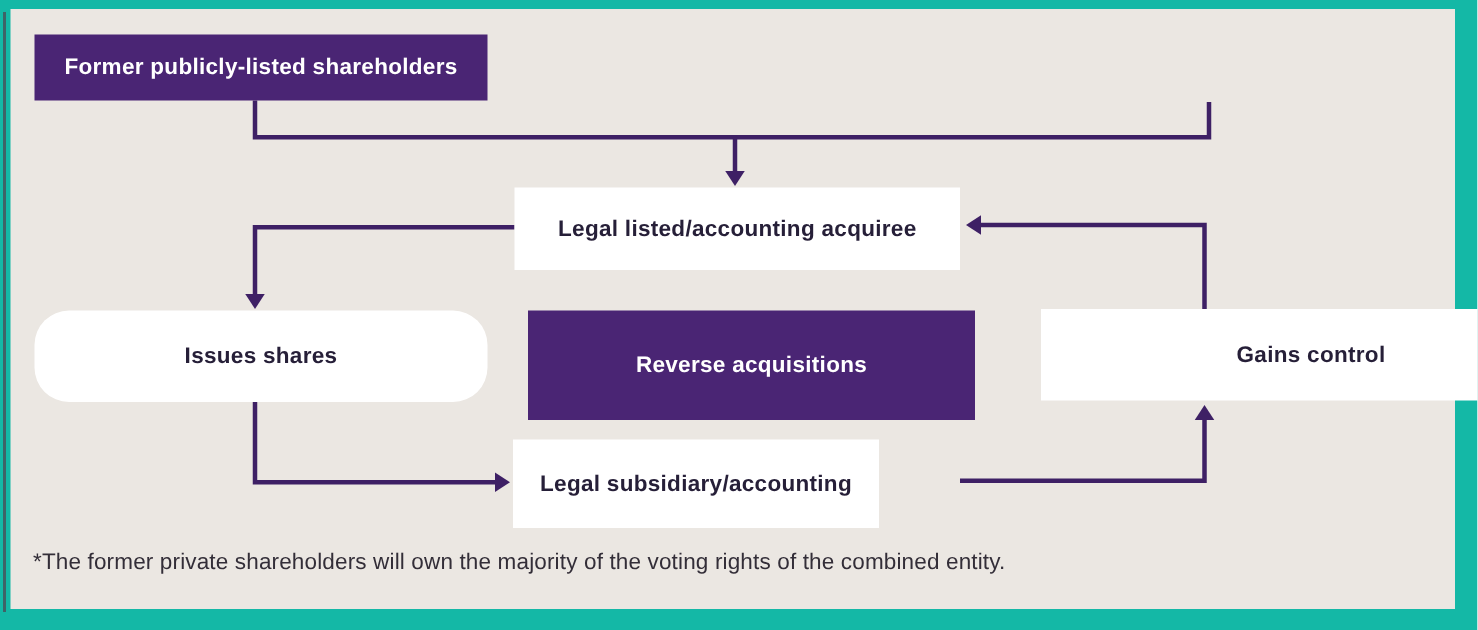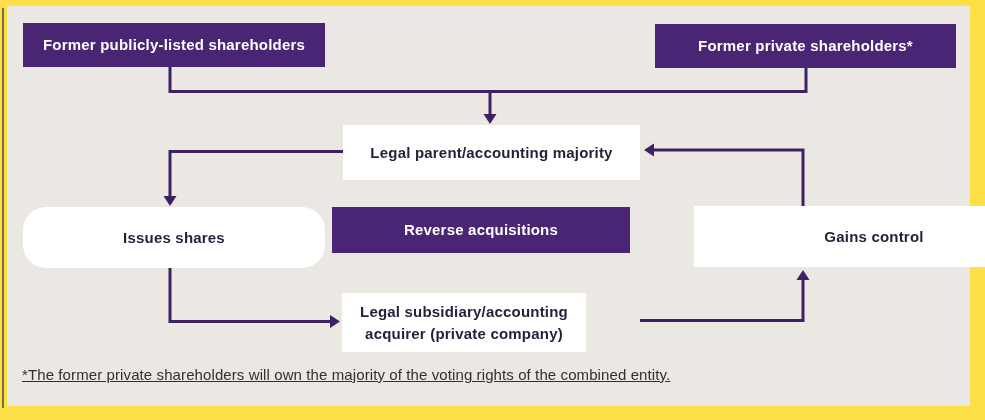--- a/index.html
+++ b/index.html
@@ -8,21 +8,21 @@
     background: #ffffff;
     width: 985px;
     height: 420px;
     font-family: "Liberation Sans", "DejaVu Sans", sans-serif;
     overflow: hidden;
   }
   .stage {
     position: relative;
     width: 985px;
     height: 420px;
-    background: #fde047;
+    background: #14b8a6;
   }
   .panel {
     position: absolute;
     left: 7px;
     top: 6px;
     width: 963px;
     height: 400px;
     background: #EBE7E2;
   }
   .edge-line {
@@ -53,40 +53,39 @@
     color: #ffffff;
   }
   .node.white {
     background: #ffffff;
     color: #261F38;
   }
   .n-former-public   { left: 23px;  top: 23px;  width: 302px; height: 44px; }
   .n-former-private  { left: 655px; top: 24px;  width: 301px; height: 44px; }
   .n-legal-parent    { left: 343px; top: 125px; width: 297px; height: 55px; }
   .n-issues-shares   { left: 23px;  top: 207px; width: 302px; height: 61px; border-radius: 23px; }
-  .n-reverse-acq     { left: 332px; top: 207px; width: 298px; height: 46px; align-items: center; }
+  .n-reverse-acq     { left: 352px; top: 207px; width: 298px; height: 73px; align-items: center; }
   .n-gains-control   { left: 654px; top: 206px; width: 360px; height: 61px; margin-left: 40px; }
   .n-legal-subsidiary{ left: 342px; top: 293px; width: 244px; height: 59px; }
   .arrow-layer {
     position: absolute;
     left: 0;
     top: 0;
     width: 985px;
     height: 420px;
     pointer-events: none;
   }
   .footnote {
     position: absolute;
     left: 22px;
     top: 366px;
     font-size: 15px;
     font-weight: 400;
     color: #332e38;
     letter-spacing: 0.1px;
-    text-decoration: underline;
   }
 </style>
 </head>
 <body>
 
 <div class="stage">
   <div class="panel"></div>
   <div class="edge-line"></div>
 
   <svg class="arrow-layer" width="985" height="420" viewBox="0 0 985 420" xmlns="http://www.w3.org/2000/svg">
@@ -104,39 +103,35 @@
       <polygon points="330,315 330,328 340,321.5"></polygon>
       <polygon points="796.5,280 809.5,280 803,270"></polygon>
       <polygon points="654,143.5 654,156.5 644,150"></polygon>
     </g>
   </svg>
 
   <div class="node purple n-former-public">
     <span>Former publicly-listed shareholders</span>
   </div>
 
-  <div class="node purple n-former-private">
-    <span>Former private shareholders*</span>
-  </div>
 
   <div class="node white n-legal-parent">
-    <span>Legal parent/accounting majority</span>
+    <span>Legal listed/accounting acquiree</span>
   </div>
 
   <div class="node white n-issues-shares">
     <span>Issues shares</span>
   </div>
 
   <div class="node purple n-reverse-acq">
     <span>Reverse acquisitions</span>
   </div>
 
   <div class="node white n-gains-control">
     <span>Gains control</span>
   </div>
 
   <div class="node white n-legal-subsidiary">
     <span>Legal subsidiary/accounting</span>
-    <span>acquirer (private company)</span>
   </div>
 
   <div class="footnote">*The former private shareholders will own the majority of the voting rights of the combined entity.</div>
 </div>
 
 </body></html>

